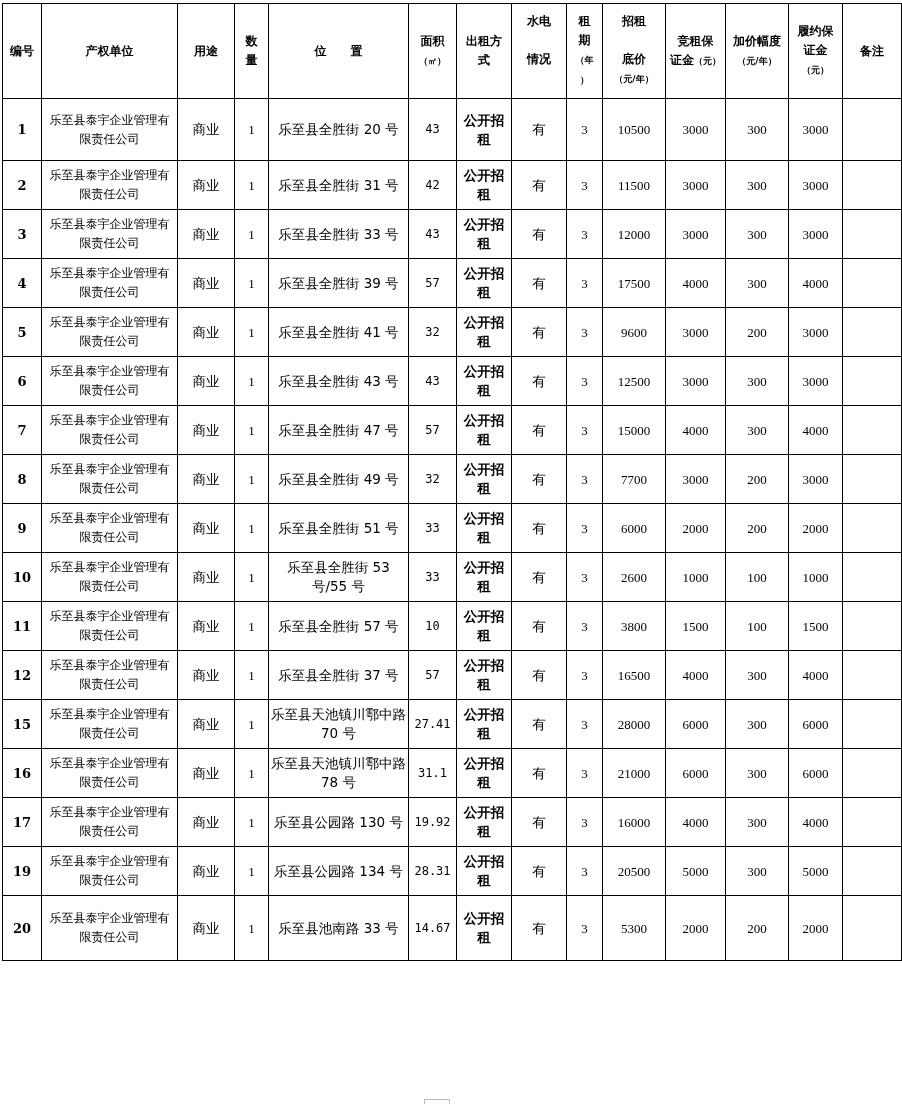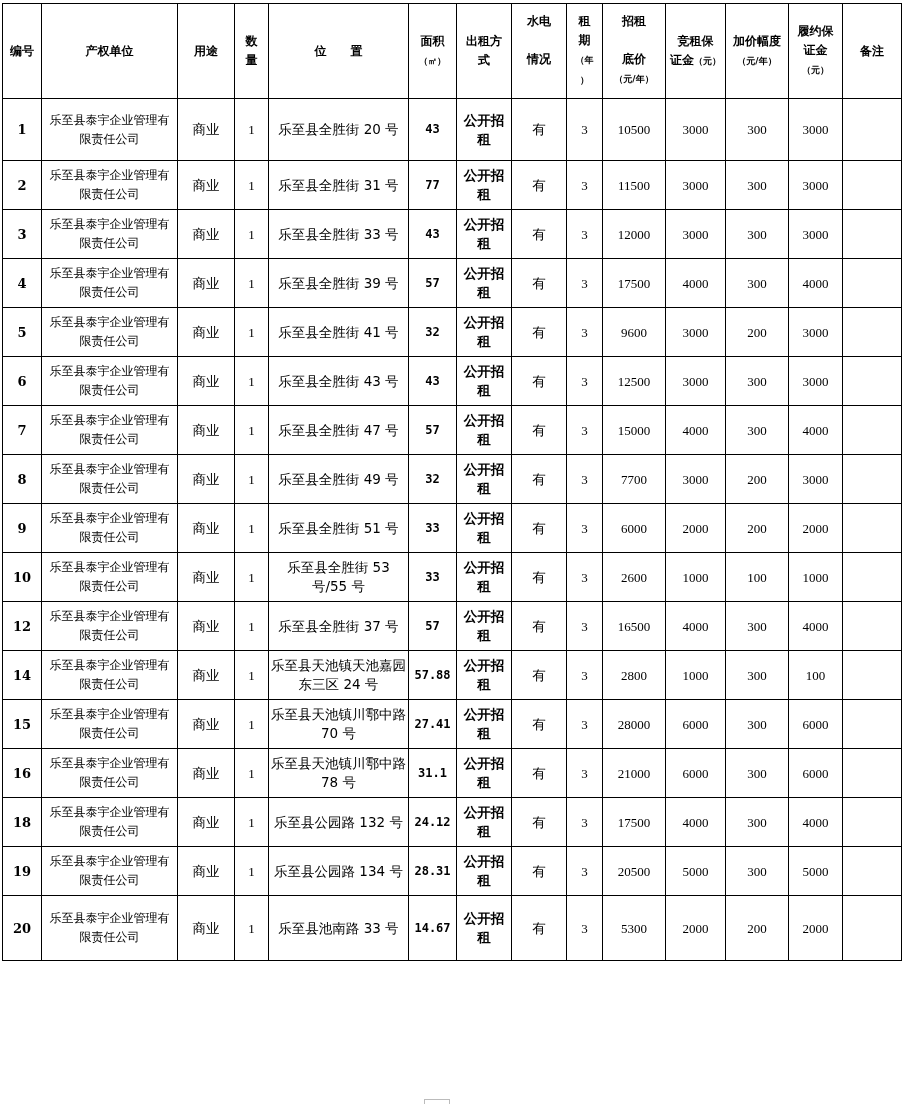--- a/index.html
+++ b/index.html
@@ -18,21 +18,21 @@
   th { font-weight: bold; font-size: 12px; line-height: 19px; letter-spacing: 0; }
   th .sub { font-size: 9px; font-weight: bold; }
   tr.head { height: 95px; }
   tr.row { height: 49px; }
   tr.row.first { height: 62px; }
   tr.row.last { height: 65px; }
   td { font-size: 13.5px; line-height: 19px; }
   td.num { font-weight: bold; font-family: "DejaVu Serif", "Liberation Serif", serif; font-size: 13px; }
   td.unit { font-size: 12px; padding: 0 6px; }
   td.val { font-family: "Liberation Serif", "DejaVu Serif", serif; font-size: 13px; }
-  td.area { font-family: "DejaVu Sans Mono", "Liberation Mono", monospace; font-size: 12px; word-break: break-all; padding: 0 6px; font-weight: bold; }
+  td.area { font-family: "DejaVu Sans Mono", "Liberation Mono", monospace; font-size: 12px; word-break: break-all; padding: 0 6px; }
   td.loc { font-size: 13.5px; padding: 0 6px; }
   td.method { font-size: 13.5px; padding: 0 12px; font-weight: bold; }
   .stub { position: absolute; left: 424px; top: 1099px; width: 24px; height: 5px;
           border-left: 1px solid #bbb; border-right: 1px solid #bbb; border-top: 1px solid #bbb; }
 </style>
 </head>
 <body>
 
 <table class="lease">
   <colgroup>
@@ -86,21 +86,21 @@
     <td class="val">3000</td>
     <td></td>
   </tr>
 
   <tr class="row">
     <td class="num">2</td>
     <td class="unit">乐至县泰宇企业管理有限责任公司</td>
     <td>商业</td>
     <td class="val">1</td>
     <td class="loc">乐至县全胜街 31 号</td>
-    <td class="area">77</td>
+    <td class="area">42</td>
     <td class="method">公开招租</td>
     <td>有</td>
     <td class="val">3</td>
     <td class="val">11500</td>
     <td class="val">3000</td>
     <td class="val">300</td>
     <td class="val">3000</td>
     <td></td>
   </tr>
 
@@ -233,55 +233,55 @@
     <td class="method">公开招租</td>
     <td>有</td>
     <td class="val">3</td>
     <td class="val">2600</td>
     <td class="val">1000</td>
     <td class="val">100</td>
     <td class="val">1000</td>
     <td></td>
   </tr>
 
+  <tr class="row">
+    <td class="num">11</td>
+    <td class="unit">乐至县泰宇企业管理有限责任公司</td>
+    <td>商业</td>
+    <td class="val">1</td>
+    <td class="loc">乐至县全胜街 57 号</td>
+    <td class="area">10</td>
+    <td class="method">公开招租</td>
+    <td>有</td>
+    <td class="val">3</td>
+    <td class="val">3800</td>
+    <td class="val">1500</td>
+    <td class="val">100</td>
+    <td class="val">1500</td>
+    <td></td>
+  </tr>
 
   <tr class="row">
     <td class="num">12</td>
     <td class="unit">乐至县泰宇企业管理有限责任公司</td>
     <td>商业</td>
     <td class="val">1</td>
     <td class="loc">乐至县全胜街 37 号</td>
     <td class="area">57</td>
     <td class="method">公开招租</td>
     <td>有</td>
     <td class="val">3</td>
     <td class="val">16500</td>
     <td class="val">4000</td>
     <td class="val">300</td>
     <td class="val">4000</td>
     <td></td>
   </tr>
 
 
-  <tr class="row">
-    <td class="num">14</td>
-    <td class="unit">乐至县泰宇企业管理有限责任公司</td>
-    <td>商业</td>
-    <td class="val">1</td>
-    <td class="loc">乐至县天池镇天池嘉园东三区 24 号</td>
-    <td class="area">57.88</td>
-    <td class="method">公开招租</td>
-    <td>有</td>
-    <td class="val">3</td>
-    <td class="val">2800</td>
-    <td class="val">1000</td>
-    <td class="val">300</td>
-    <td class="val">100</td>
-    <td></td>
-  </tr>
 
   <tr class="row">
     <td class="num">15</td>
     <td class="unit">乐至县泰宇企业管理有限责任公司</td>
     <td>商业</td>
     <td class="val">1</td>
     <td class="loc">乐至县天池镇川鄠中路 70 号</td>
     <td class="area">27.41</td>
     <td class="method">公开招租</td>
     <td>有</td>
@@ -303,37 +303,37 @@
     <td class="method">公开招租</td>
     <td>有</td>
     <td class="val">3</td>
     <td class="val">21000</td>
     <td class="val">6000</td>
     <td class="val">300</td>
     <td class="val">6000</td>
     <td></td>
   </tr>
 
-
-  <tr class="row">
-    <td class="num">18</td>
-    <td class="unit">乐至县泰宇企业管理有限责任公司</td>
-    <td>商业</td>
-    <td class="val">1</td>
-    <td class="loc">乐至县公园路 132 号</td>
-    <td class="area">24.12</td>
-    <td class="method">公开招租</td>
-    <td>有</td>
-    <td class="val">3</td>
-    <td class="val">17500</td>
-    <td class="val">4000</td>
-    <td class="val">300</td>
-    <td class="val">4000</td>
-    <td></td>
-  </tr>
+  <tr class="row">
+    <td class="num">17</td>
+    <td class="unit">乐至县泰宇企业管理有限责任公司</td>
+    <td>商业</td>
+    <td class="val">1</td>
+    <td class="loc">乐至县公园路 130 号</td>
+    <td class="area">19.92</td>
+    <td class="method">公开招租</td>
+    <td>有</td>
+    <td class="val">3</td>
+    <td class="val">16000</td>
+    <td class="val">4000</td>
+    <td class="val">300</td>
+    <td class="val">4000</td>
+    <td></td>
+  </tr>
+
 
   <tr class="row">
     <td class="num">19</td>
     <td class="unit">乐至县泰宇企业管理有限责任公司</td>
     <td>商业</td>
     <td class="val">1</td>
     <td class="loc">乐至县公园路 134 号</td>
     <td class="area">28.31</td>
     <td class="method">公开招租</td>
     <td>有</td>

